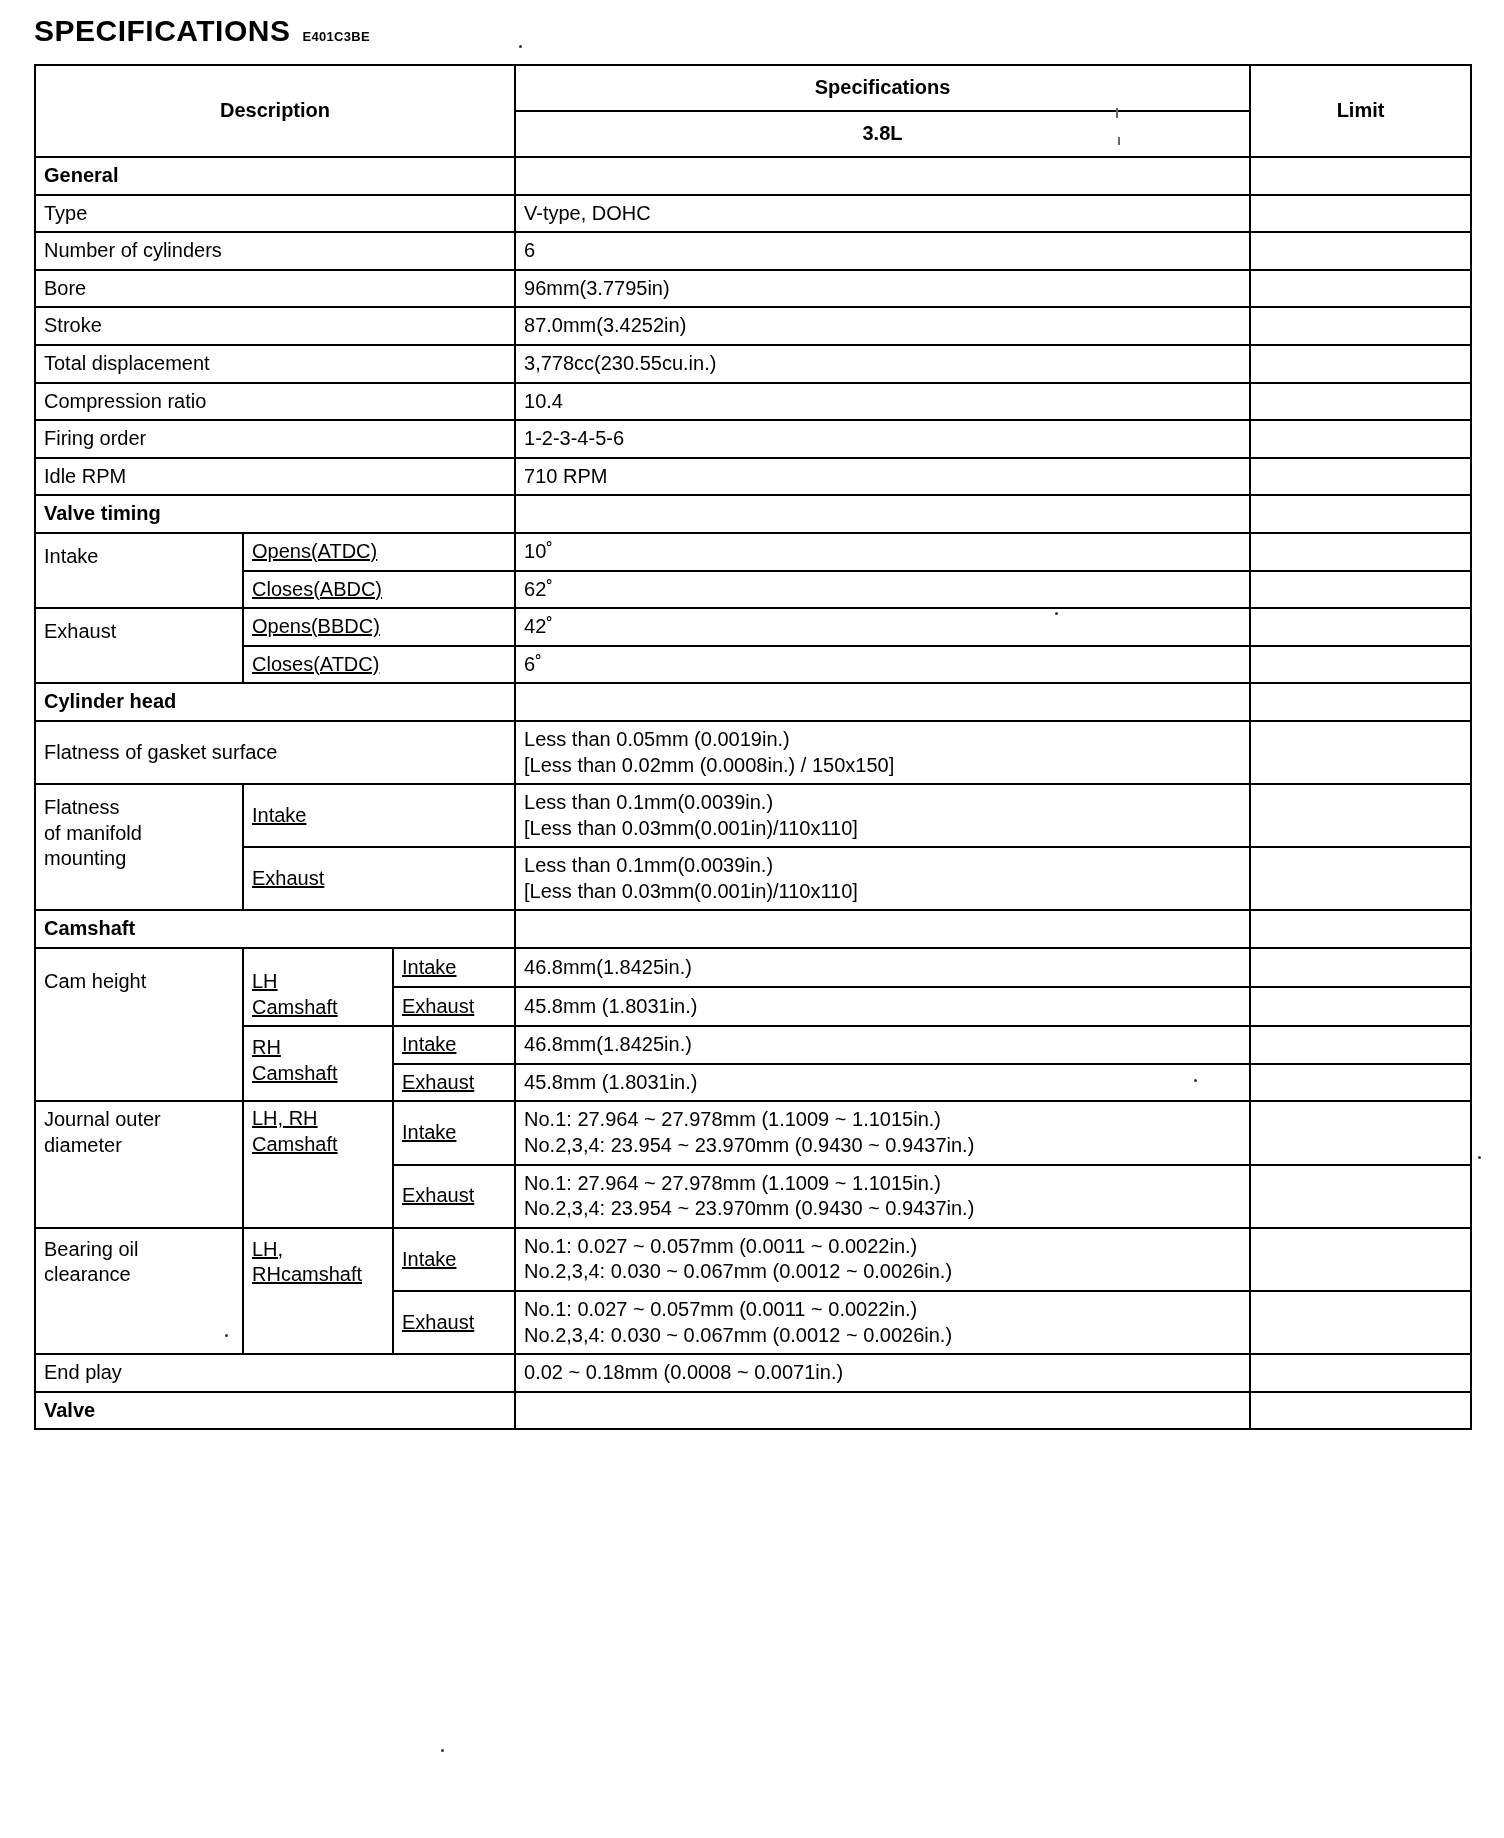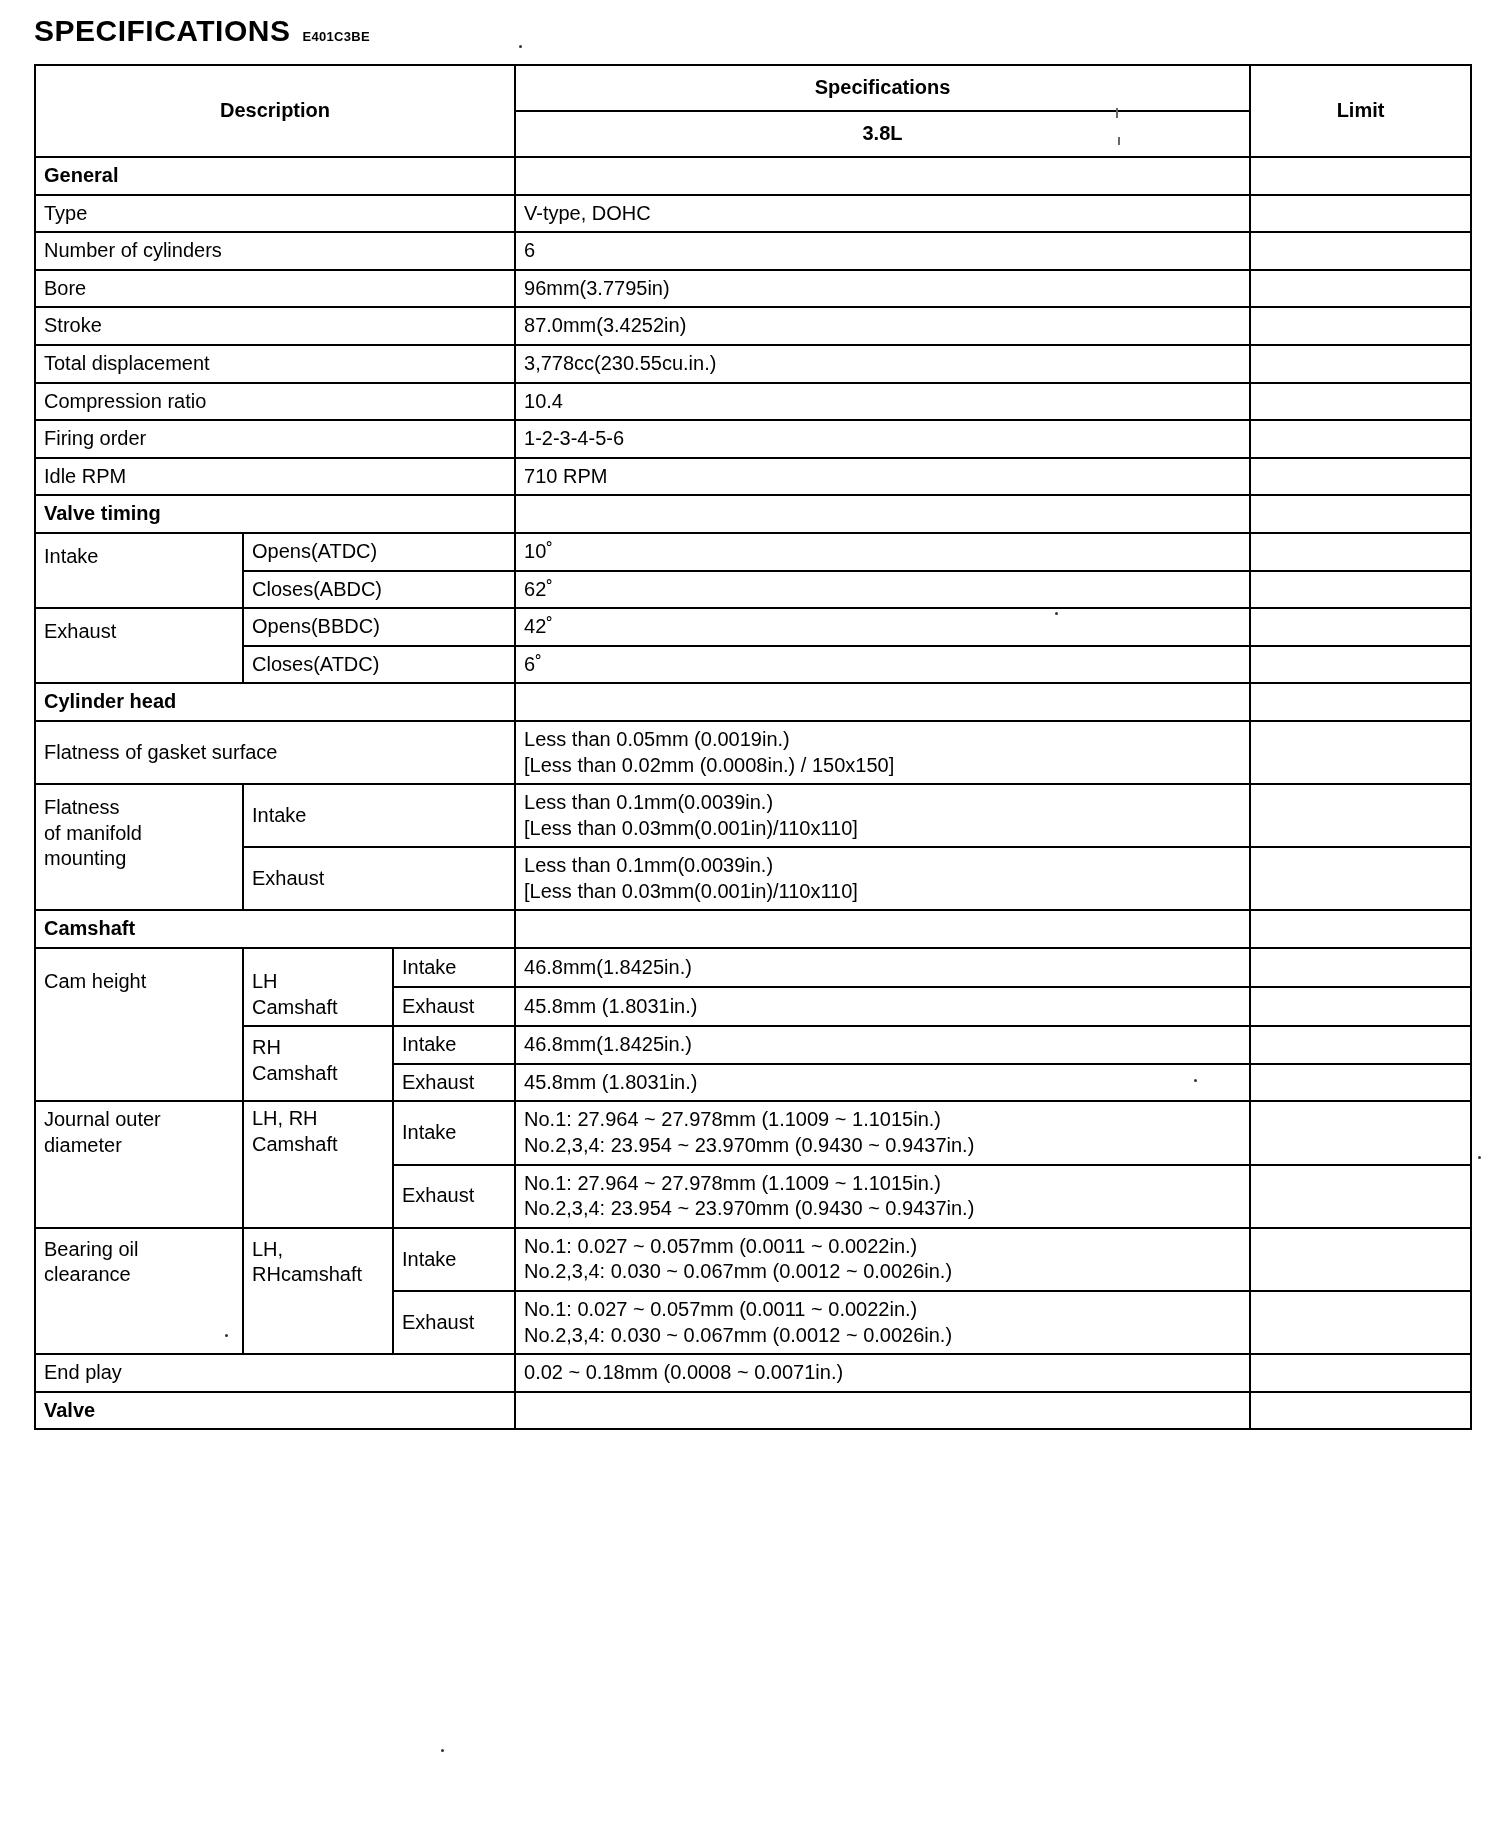--- a/index.html
+++ b/index.html
@@ -66,20 +66,21 @@
     padding-bottom: 6px;
   }
   .desc {
     padding-left: 10px;
   }
   .val {
     padding-left: 12px;
   }
   .nowrap-sub {
     padding-left: 12px;
+    text-decoration: underline;
   }
   .multi {
     line-height: 1.33;
     margin-left: 20px;
   }
   .limit-cell { }
   .subhdr-top {
     border-bottom: 2px solid #000;
   }
   .dot-artifact {

